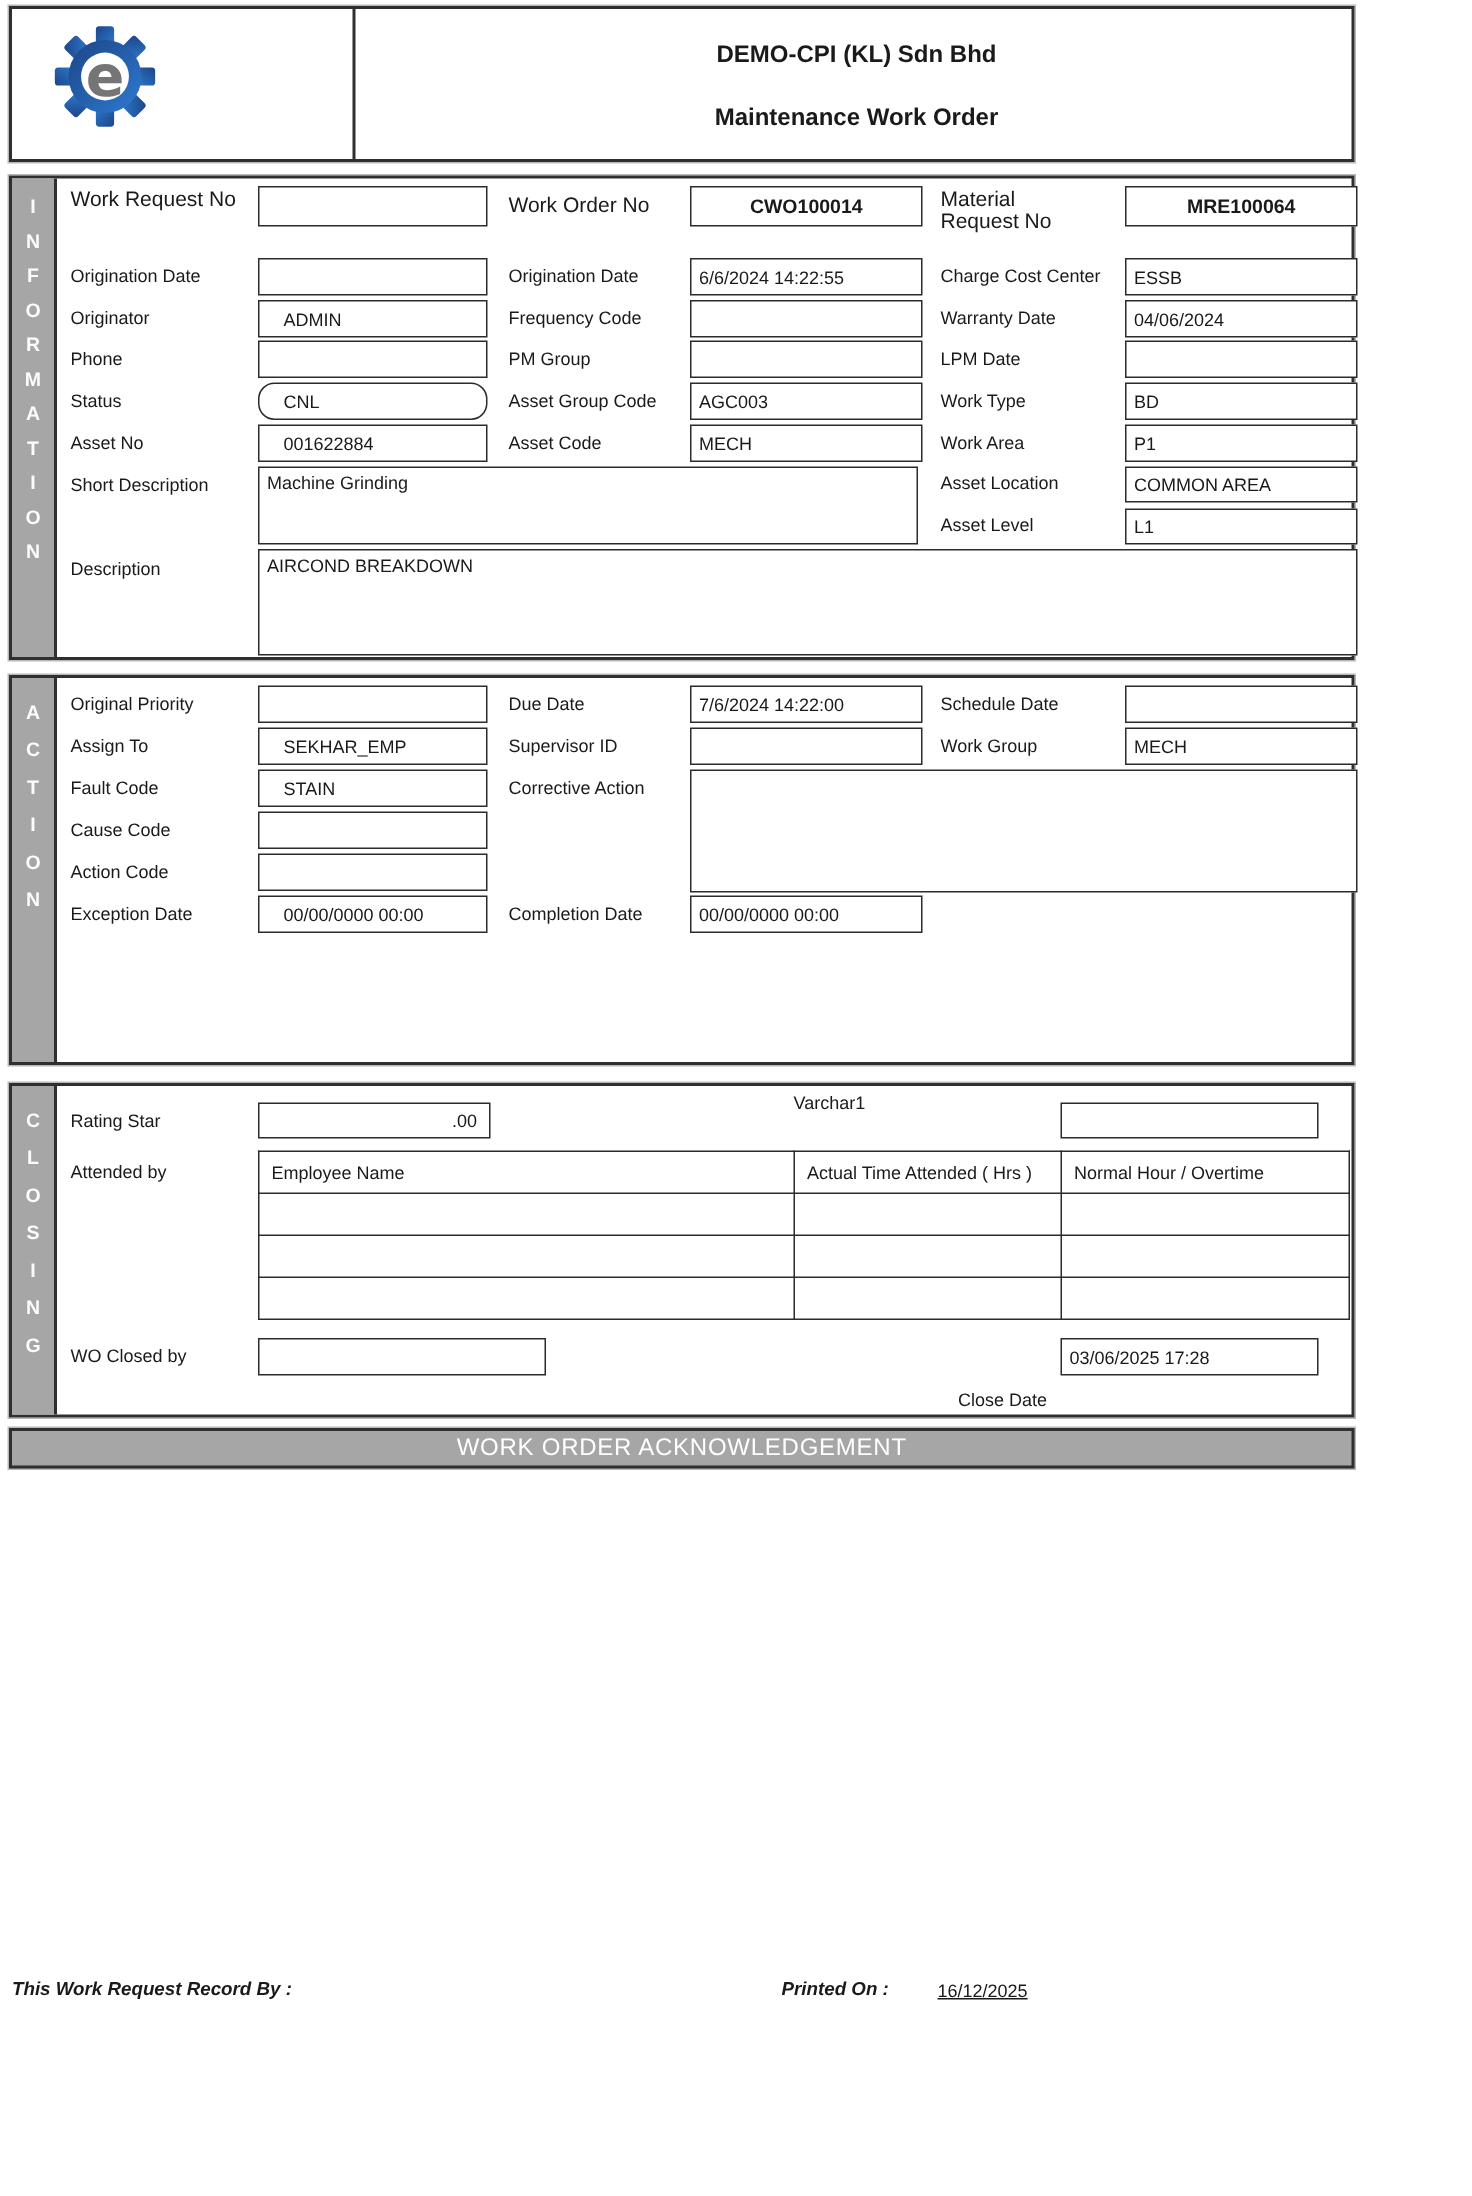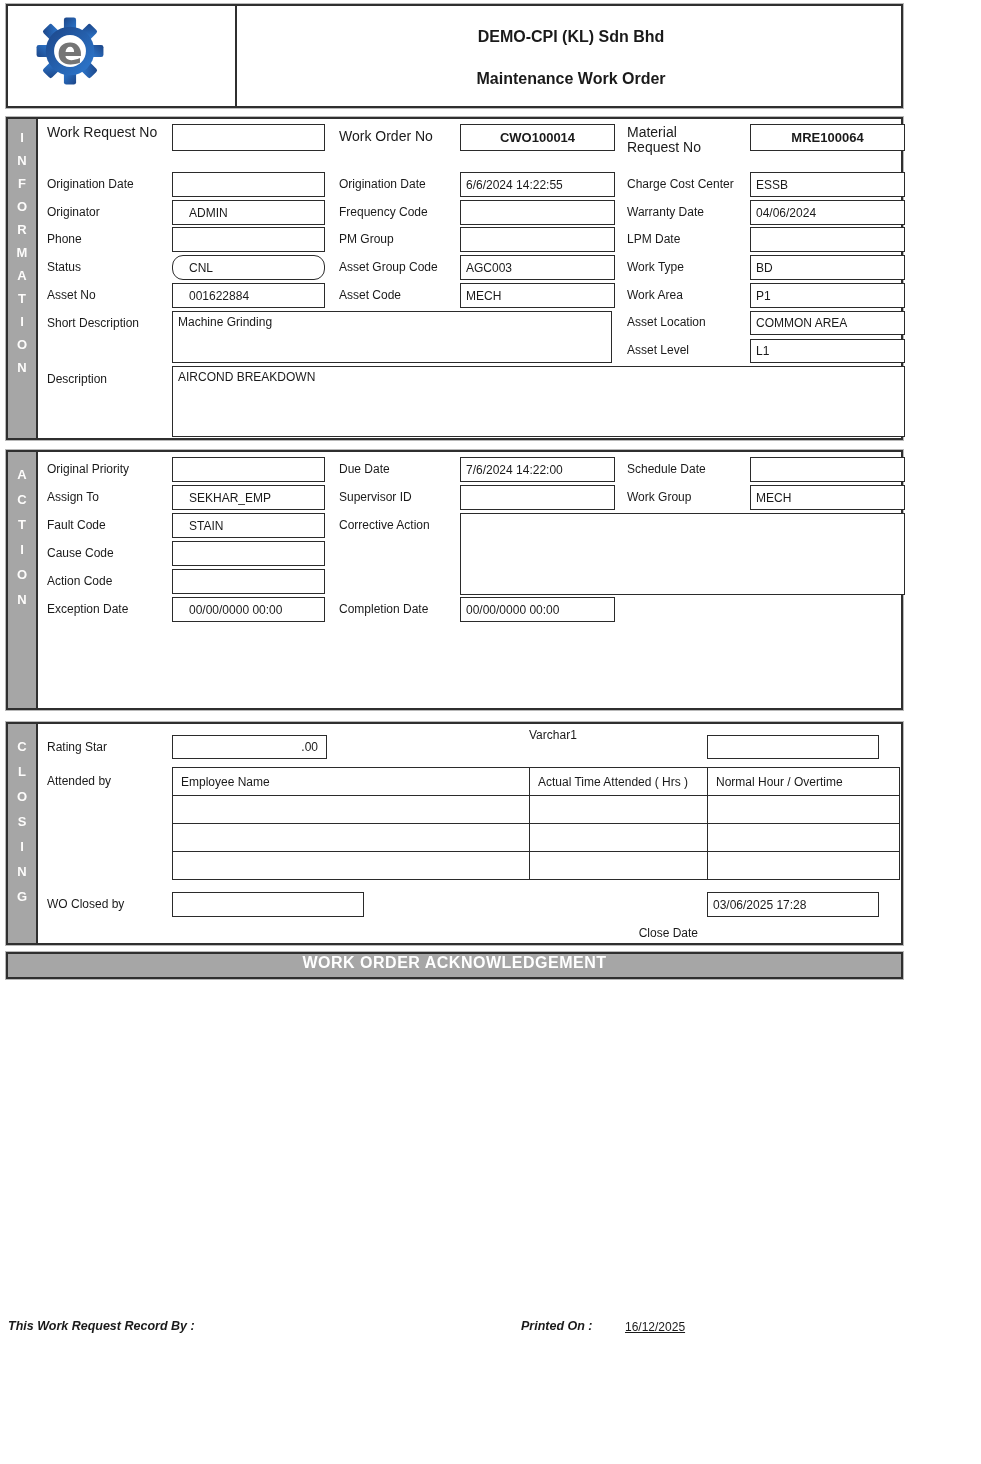--- a/index.html
+++ b/index.html
@@ -20,22 +20,22 @@
   .box.tall { align-items:flex-start; padding-top:3px; }
   .box.centerbold { justify-content:center; font-weight:bold; font-size:13px; }
   .box.rightal { justify-content:flex-end; padding-right:8px; }
   .c1l { left:39px; }  .c1b { left:164px; width:153px;padding-left:16px; }
   .c2l { left:331px; } .c2b { left:452px; width:155px; }
   .c3l { left:619px; } .c3b { left:742px; width:155px; }
   .hdr-title { position:absolute; left:229px; width:668px; text-align:center; font-size:16px; font-weight:bold; }
   .attend-table { position:absolute; left:164px; top:43px; border-collapse:collapse; }
   .attend-table td { border:1.5px solid #2b2b2b; height:28px; font-size:12px; padding:2px 8px; vertical-align:middle; background:#fff; }
   .ack-bar { position:absolute; left:6px; top:952px; width:897px; height:27px; background:#a6a6a6;
-             border:2px solid #2f2f2f; display:flex; justify-content:center;
-             color:#ffffff; font-weight:bold; font-size:16px; letter-spacing:0.5px; box-shadow:0 0 0 1px #b8b8b8; }
+             border:2px solid #2f2f2f; display:flex; align-items:center; justify-content:center;
+             color:#ffffff; font-weight:normal; font-size:16px; letter-spacing:0.5px; box-shadow:0 0 0 1px #b8b8b8; }
   .ack-cell { position:absolute; top:0; bottom:0; }
   .ack-lbl { position:absolute; font-size:13px; }
   .footer-b { position:absolute; font-size:12.5px; font-weight:bold; font-style:italic; white-space:nowrap; }
   .footer-v { position:absolute; font-size:12px; white-space:nowrap;text-decoration:underline; }
 </style>
 </head>
 <body>
 
 <div class="page">
 

